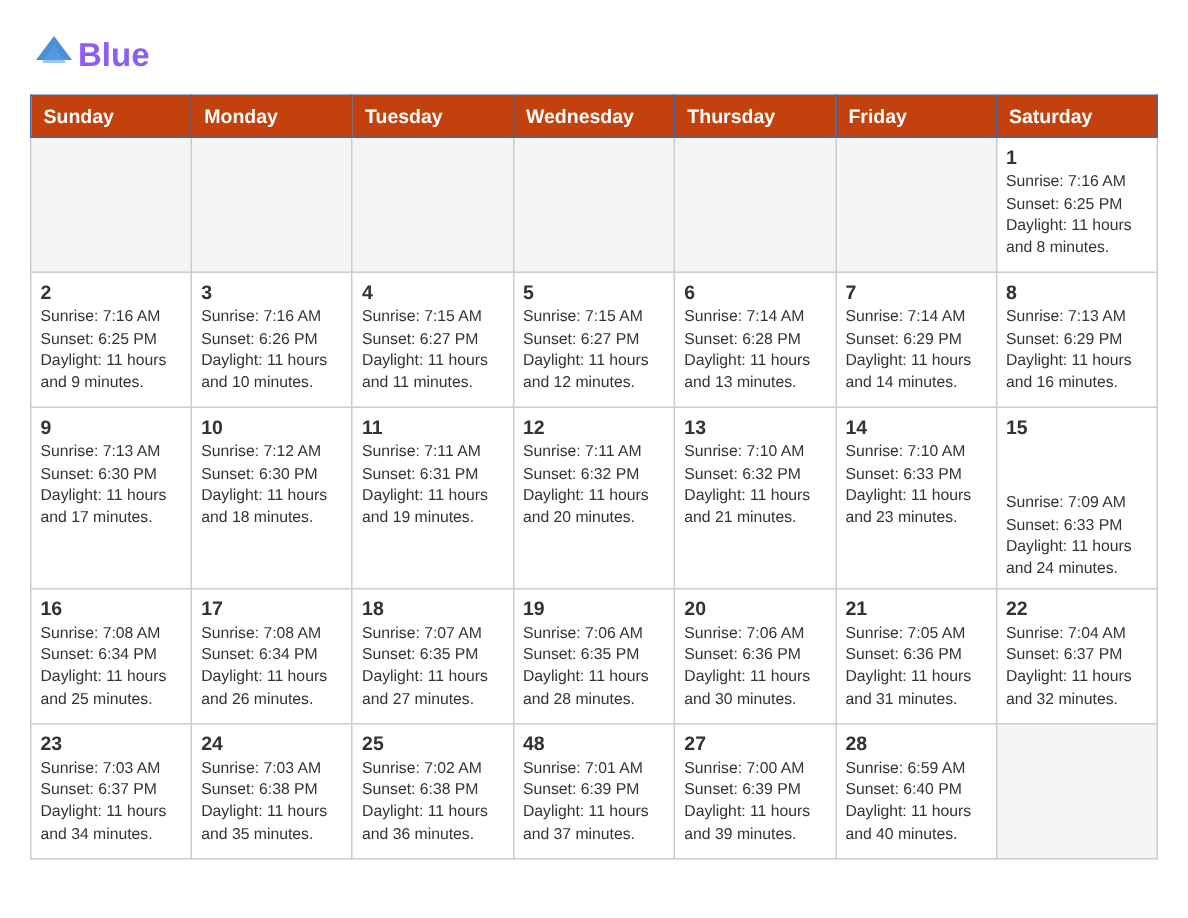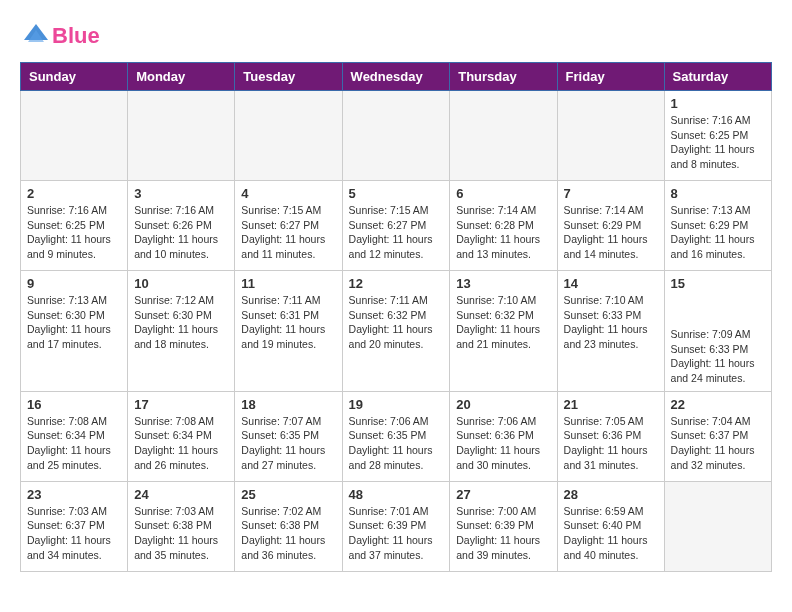--- a/index.html
+++ b/index.html
@@ -35,21 +35,21 @@
     }
     .location {
       font-size: 16px;
       color: #555;
     }
     .calendar {
       width: 100%;
       border-collapse: collapse;
     }
     .calendar th {
-      background: #701a75;
+      background: #c2410c;
       color: #fff;
       font-size: 13px;
       font-weight: bold;
       padding: 6px 8px;
       text-align: left;
       border: 1px solid #3a6aaa;
     }
     .calendar td {
       border: 1px solid #ccc;
       vertical-align: top;
@@ -82,21 +82,21 @@
 <body>
 
 <div class="header">
   <div class="logo">
     <div>
       <svg class="logo-icon" viewBox="0 0 28 28" xmlns="http://www.w3.org/2000/svg">
         <polygon points="14,4 26,20 2,20" fill="#4a90d9"></polygon>
         <polygon points="14,10 22,22 6,22" fill="#5aa0e8" opacity="0.6"></polygon>
       </svg>
     </div>
-    <div style="font-size:22px;font-weight:bold;color:#ec4899;margin-left:2px;">Blue</div>
+    <div style="font-size:22px;font-weight:bold;color:#8b5cf6;margin-left:2px;">Blue</div>
   </div>
   <div class="title-block">
     <div class="month-year"></div>
     <div class="location"></div>
   </div>
 </div>
 
 <table class="calendar">
   <thead>
     <tr>

